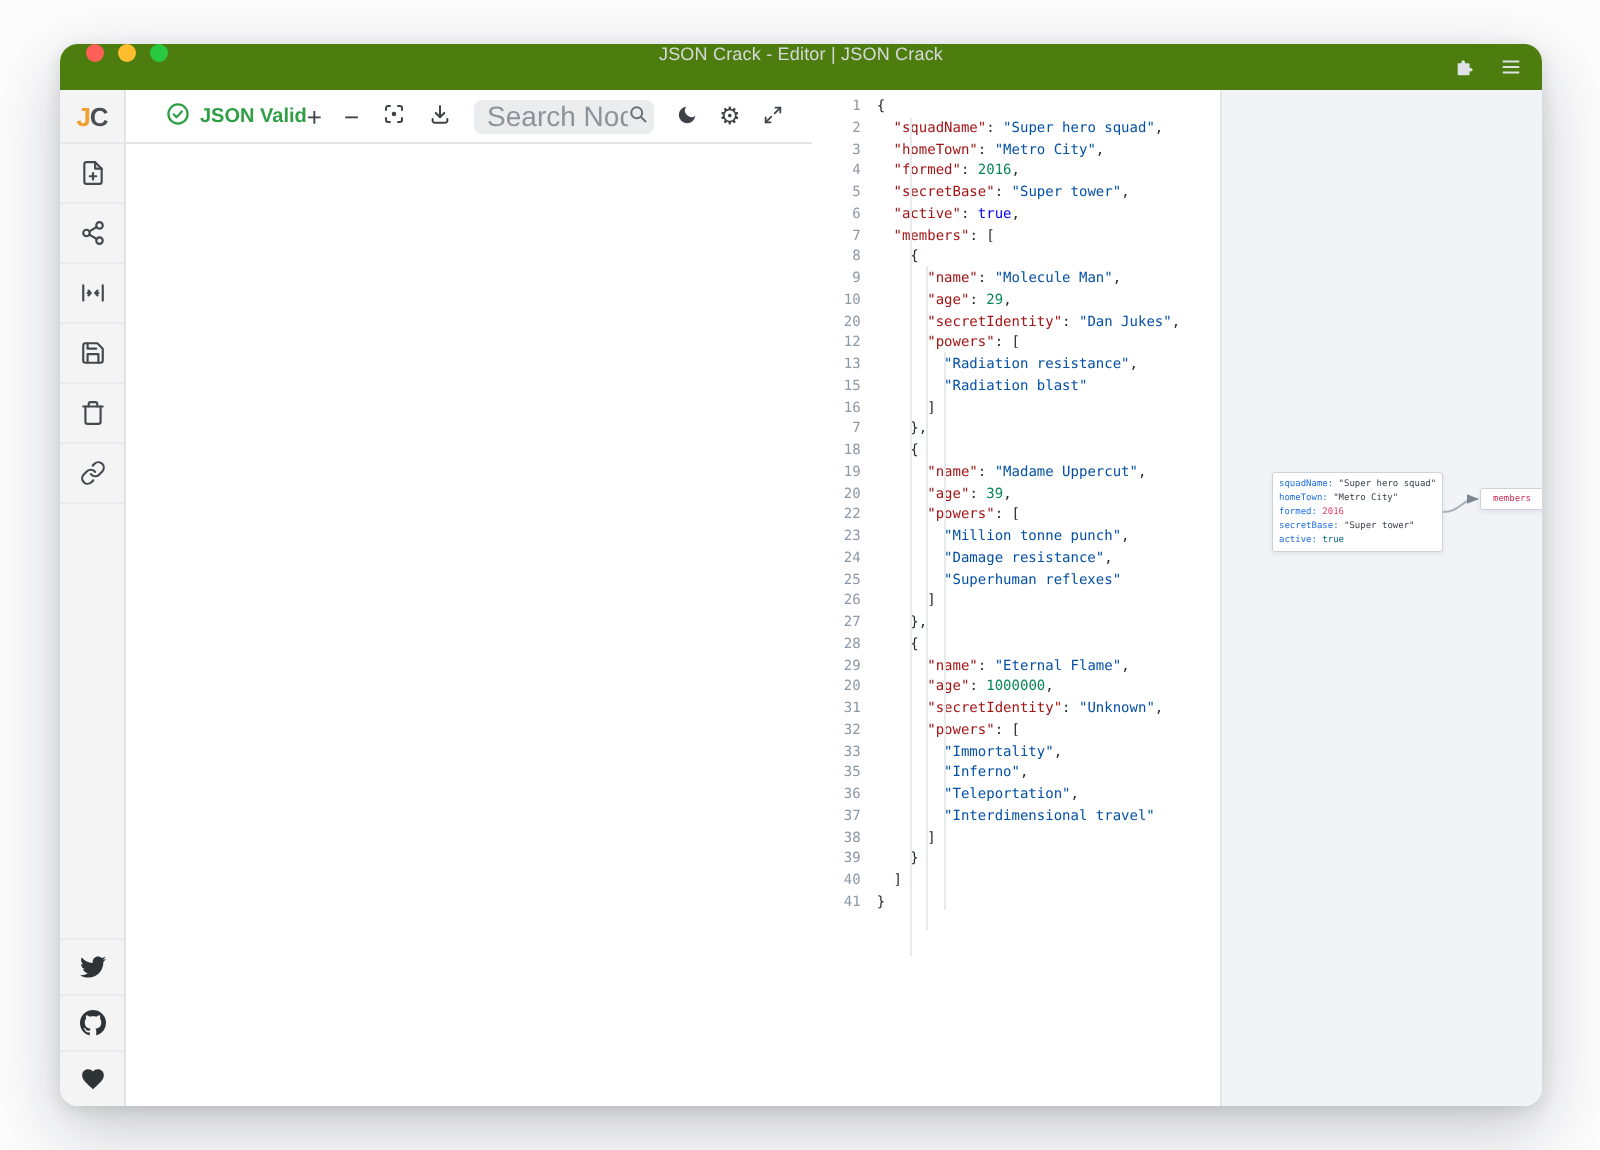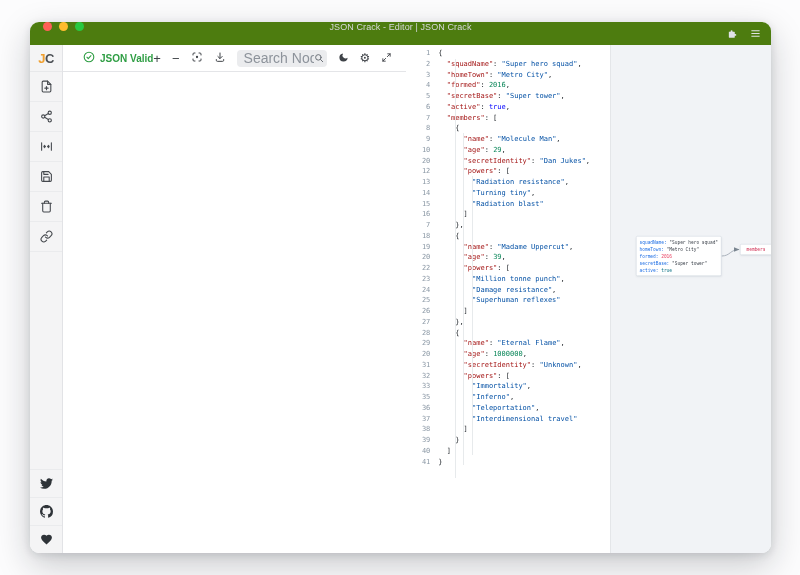--- a/index.html
+++ b/index.html
@@ -250,21 +250,20 @@
                 <div class="cl"><span class="ln">4</span><span><span class="tk-p">  </span><span class="tk-k">"formed"</span><span class="tk-p">: </span><span class="tk-n">2016</span><span class="tk-p">,</span></span></div>
                 <div class="cl"><span class="ln">5</span><span><span class="tk-p">  </span><span class="tk-k">"secretBase"</span><span class="tk-p">: </span><span class="tk-s">"Super tower"</span><span class="tk-p">,</span></span></div>
                 <div class="cl"><span class="ln">6</span><span><span class="tk-p">  </span><span class="tk-k">"active"</span><span class="tk-p">: </span><span class="tk-b">true</span><span class="tk-p">,</span></span></div>
                 <div class="cl"><span class="ln">7</span><span><span class="tk-p">  </span><span class="tk-k">"members"</span><span class="tk-p">: [</span></span></div>
                 <div class="cl"><span class="ln">8</span><span><span class="tk-p">    {</span></span></div>
                 <div class="cl"><span class="ln">9</span><span><span class="tk-p">      </span><span class="tk-k">"name"</span><span class="tk-p">: </span><span class="tk-s">"Molecule Man"</span><span class="tk-p">,</span></span></div>
                 <div class="cl"><span class="ln">10</span><span><span class="tk-p">      </span><span class="tk-k">"age"</span><span class="tk-p">: </span><span class="tk-n">29</span><span class="tk-p">,</span></span></div>
                 <div class="cl"><span class="ln">20</span><span><span class="tk-p">      </span><span class="tk-k">"secretIdentity"</span><span class="tk-p">: </span><span class="tk-s">"Dan Jukes"</span><span class="tk-p">,</span></span></div>
                 <div class="cl"><span class="ln">12</span><span><span class="tk-p">      </span><span class="tk-k">"powers"</span><span class="tk-p">: [</span></span></div>
                 <div class="cl"><span class="ln">13</span><span><span class="tk-p">        </span><span class="tk-s">"Radiation resistance"</span><span class="tk-p">,</span></span></div>
-                <div class="cl"><span class="ln">14</span><span><span class="tk-p">        </span><span class="tk-s">"Turning tiny"</span><span class="tk-p">,</span></span></div>
                 <div class="cl"><span class="ln">15</span><span><span class="tk-p">        </span><span class="tk-s">"Radiation blast"</span></span></div>
                 <div class="cl"><span class="ln">16</span><span><span class="tk-p">      ]</span></span></div>
                 <div class="cl"><span class="ln">7</span><span><span class="tk-p">    },</span></span></div>
                 <div class="cl"><span class="ln">18</span><span><span class="tk-p">    {</span></span></div>
                 <div class="cl"><span class="ln">19</span><span><span class="tk-p">      </span><span class="tk-k">"name"</span><span class="tk-p">: </span><span class="tk-s">"Madame Uppercut"</span><span class="tk-p">,</span></span></div>
                 <div class="cl"><span class="ln">20</span><span><span class="tk-p">      </span><span class="tk-k">"age"</span><span class="tk-p">: </span><span class="tk-n">39</span><span class="tk-p">,</span></span></div>
                 <div class="cl"><span class="ln">22</span><span><span class="tk-p">      </span><span class="tk-k">"powers"</span><span class="tk-p">: [</span></span></div>
                 <div class="cl"><span class="ln">23</span><span><span class="tk-p">        </span><span class="tk-s">"Million tonne punch"</span><span class="tk-p">,</span></span></div>
                 <div class="cl"><span class="ln">24</span><span><span class="tk-p">        </span><span class="tk-s">"Damage resistance"</span><span class="tk-p">,</span></span></div>
                 <div class="cl"><span class="ln">25</span><span><span class="tk-p">        </span><span class="tk-s">"Superhuman reflexes"</span></span></div>

